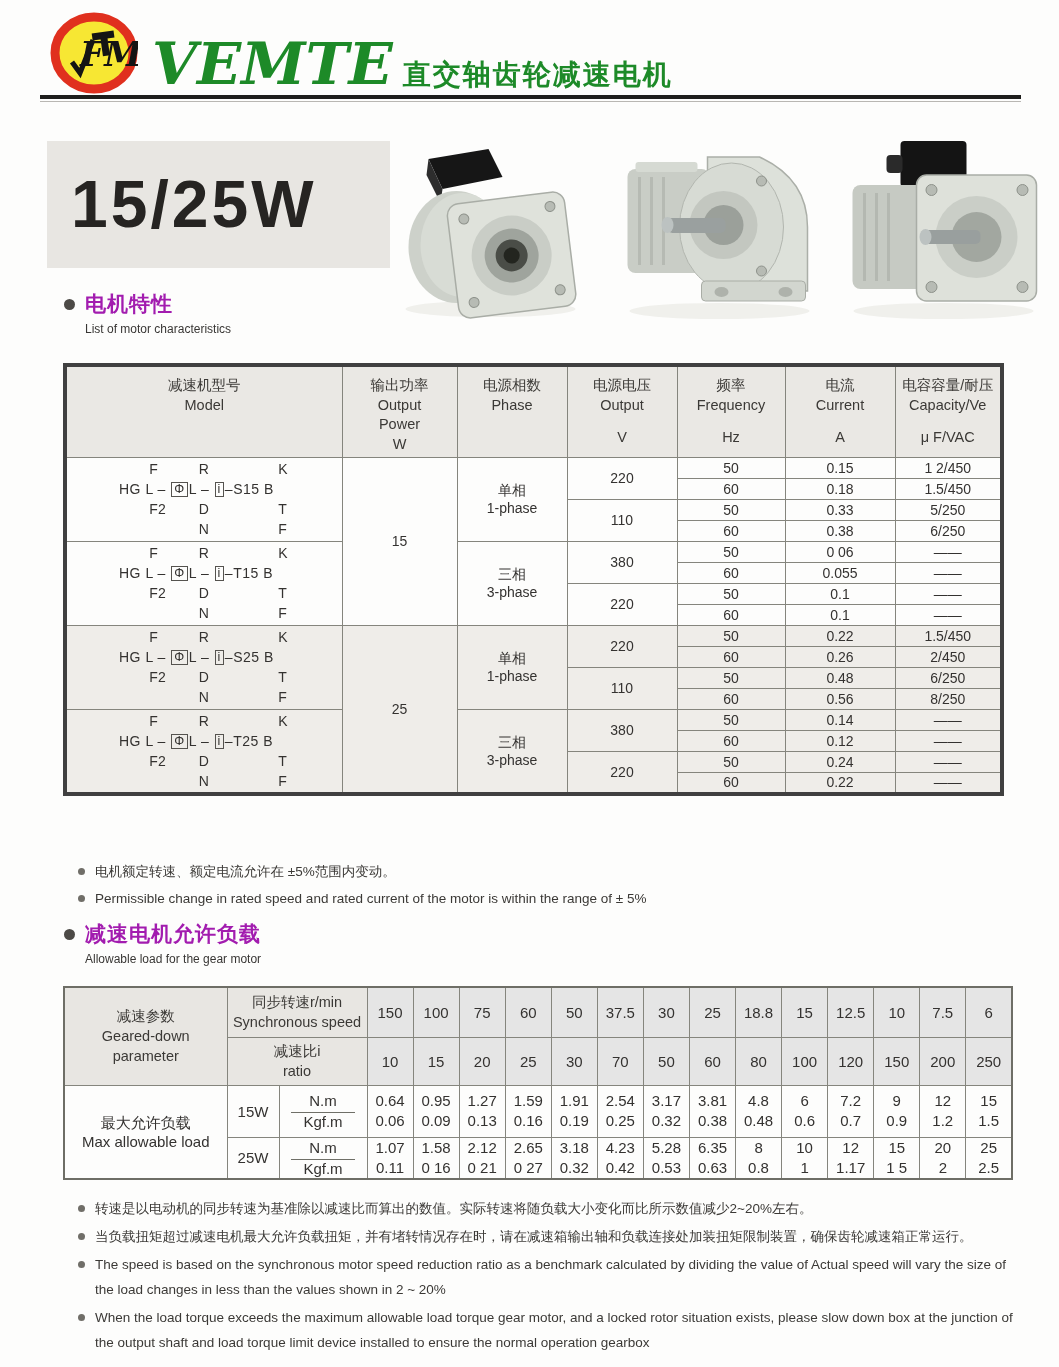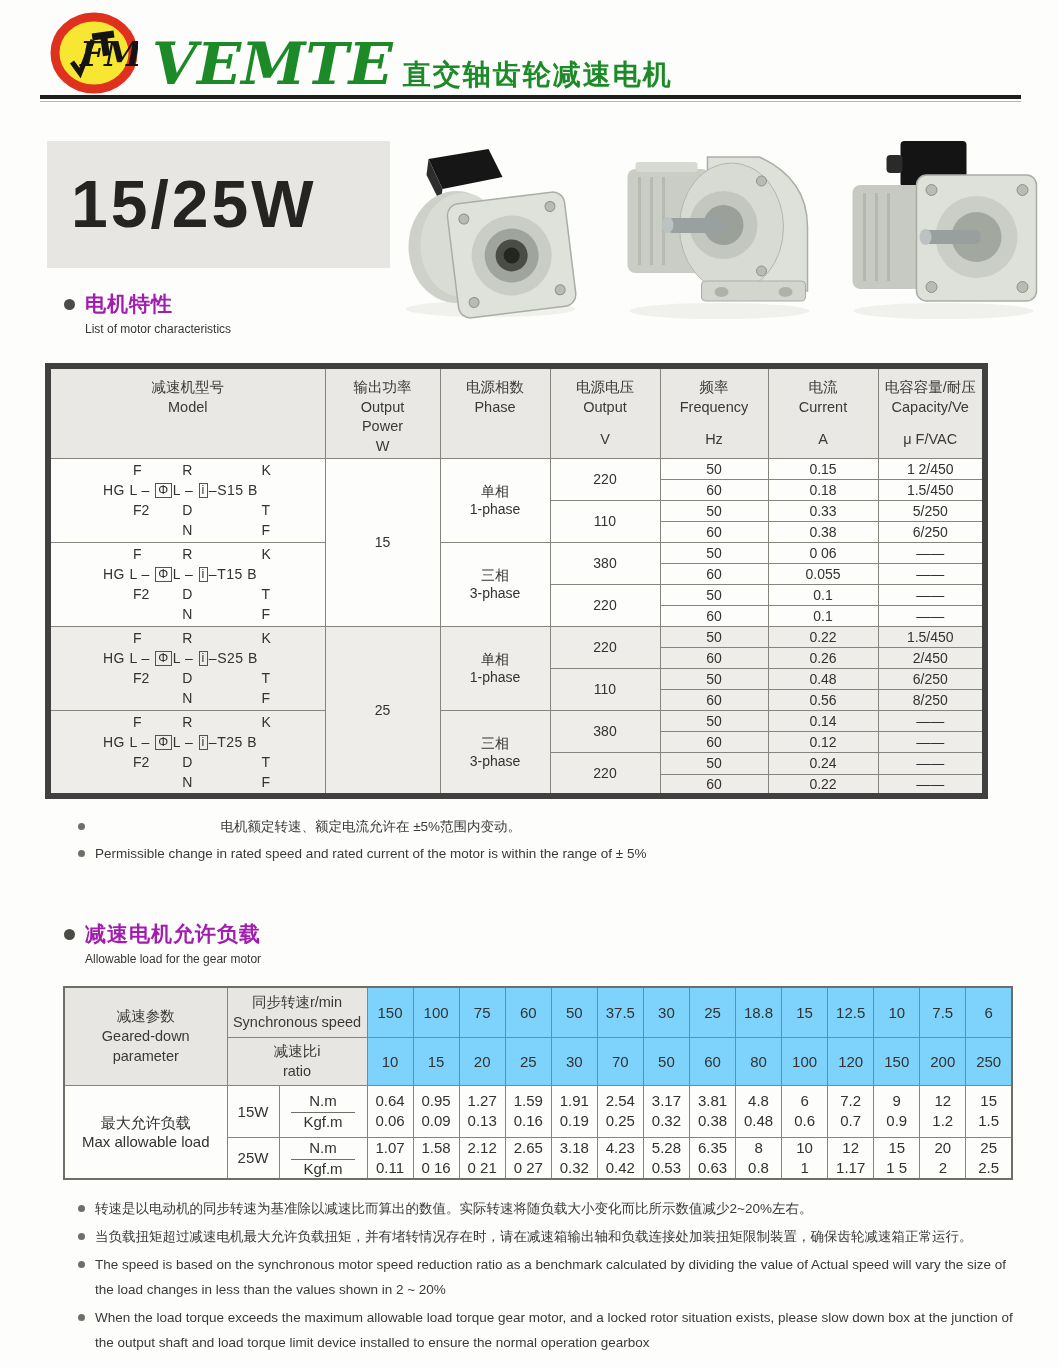--- a/index.html
+++ b/index.html
@@ -25,21 +25,21 @@
   .sec{position:absolute;left:64px;}
   .sec .row1{display:flex;align-items:center;}
   .sec .dot{width:11px;height:11px;border-radius:50%;background:#4c4a46;margin-right:10px;flex:0 0 auto;}
   .sec .cn{font-size:21px;font-weight:bold;color:#a21caf;letter-spacing:1px;}
   .sec .en{font-size:12px;color:#383634;margin:4px 0 0 21px;}
 
   
   table{border-collapse:collapse;table-layout:fixed;}
   td{border:1px solid #85857d;text-align:center;vertical-align:middle;
      font-size:14px;color:#343230;padding:0;overflow:hidden;}
-  .tbl1{position:absolute;left:45px;top:363px;width:937px;border:6px solid #404040;}
+  .tbl1{position:absolute;left:63px;top:363px;width:937px;border:4px solid #404040;}
   .tbl1 td.h{background:#eae8e4;vertical-align:top;padding-top:9px;line-height:1.35;font-size:14.5px;color:#3b3936;}
   .tbl1 td.h .unit{margin-top:13px;}
   .tbl1 tr.r{height:21px;}
   .tbl1 tr.hrow{height:92px;}
   tr.g td{background:#efede9;}
 
   .model-cell{padding:1px 0;}
   .mrow{position:relative;height:20px;line-height:20px;font-size:14px;}
   .mrow .op{position:absolute;}
   .op.o1{left:30%;} .op.o2{left:48%;} .op.o3{left:77%;}
@@ -48,21 +48,21 @@
          padding:0 2px;margin:0 1px;vertical-align:1px;}
 
   
   .notes{position:absolute;left:78px;}
   .note{position:relative;padding-left:17px;line-height:25px;font-size:13.5px;color:#3b3936;margin-bottom:2px;}
   .note .b{position:absolute;left:0;top:9px;width:7px;height:7px;border-radius:50%;background:#706e68;}
 
   .tbl2{position:absolute;left:63px;top:986px;width:950px;border:2px solid #6e6e66;}
   .tbl2 td{font-size:15px;}
   .tbl2 td.lab{background:#e8e6e2;font-size:14.5px;line-height:1.4;color:#3b3936;}
-  .tbl2 td.num{background:#7dd3fc;}
+  .tbl2 td.num{background:#e5e5e5;}
   .tbl2 tr.h1{height:50px;} .tbl2 tr.h2{height:48px;}
   .tbl2 tr.b1{height:52px;} .tbl2 tr.b2{height:41px;}
   .pair div{line-height:20px;}
   .fracCell .ft{display:block;width:64px;margin:0 auto;border-bottom:1.5px solid #6f6f67;padding-bottom:3px;}
   .fracCell .fb{padding-top:3px;}
 
   .notes2{position:absolute;left:78px;top:1196px;width:946px;}
   .notes2 .note{line-height:25px;margin-bottom:3px;}
 </style>
 </head>
@@ -376,21 +376,21 @@
           <td>——</td>
         </tr>
     <tr class="r g">
           <td>60</td>
           <td>0.22</td>
           <td>——</td>
         </tr>
   </tbody>
     </table>
 
-  <div class="notes" style="top:814px;text-align:center;">
+  <div class="notes" style="top:859px;">
     <div class="note"><span class="b"></span><span>电机额定转速、额定电流允许在 ±5%范围内变动。</span></div>
     <div class="note"><span class="b"></span><span>Permissible change in rated speed and rated current of the motor is within the range of ± 5%</span></div>
   </div>
 
   <div class="sec" style="top:920px;">
     <div class="row1">
       <span class="dot"></span>
       <span class="cn">减速电机允许负载</span>
     </div>
     <div class="en">Allowable load for the gear motor</div>

